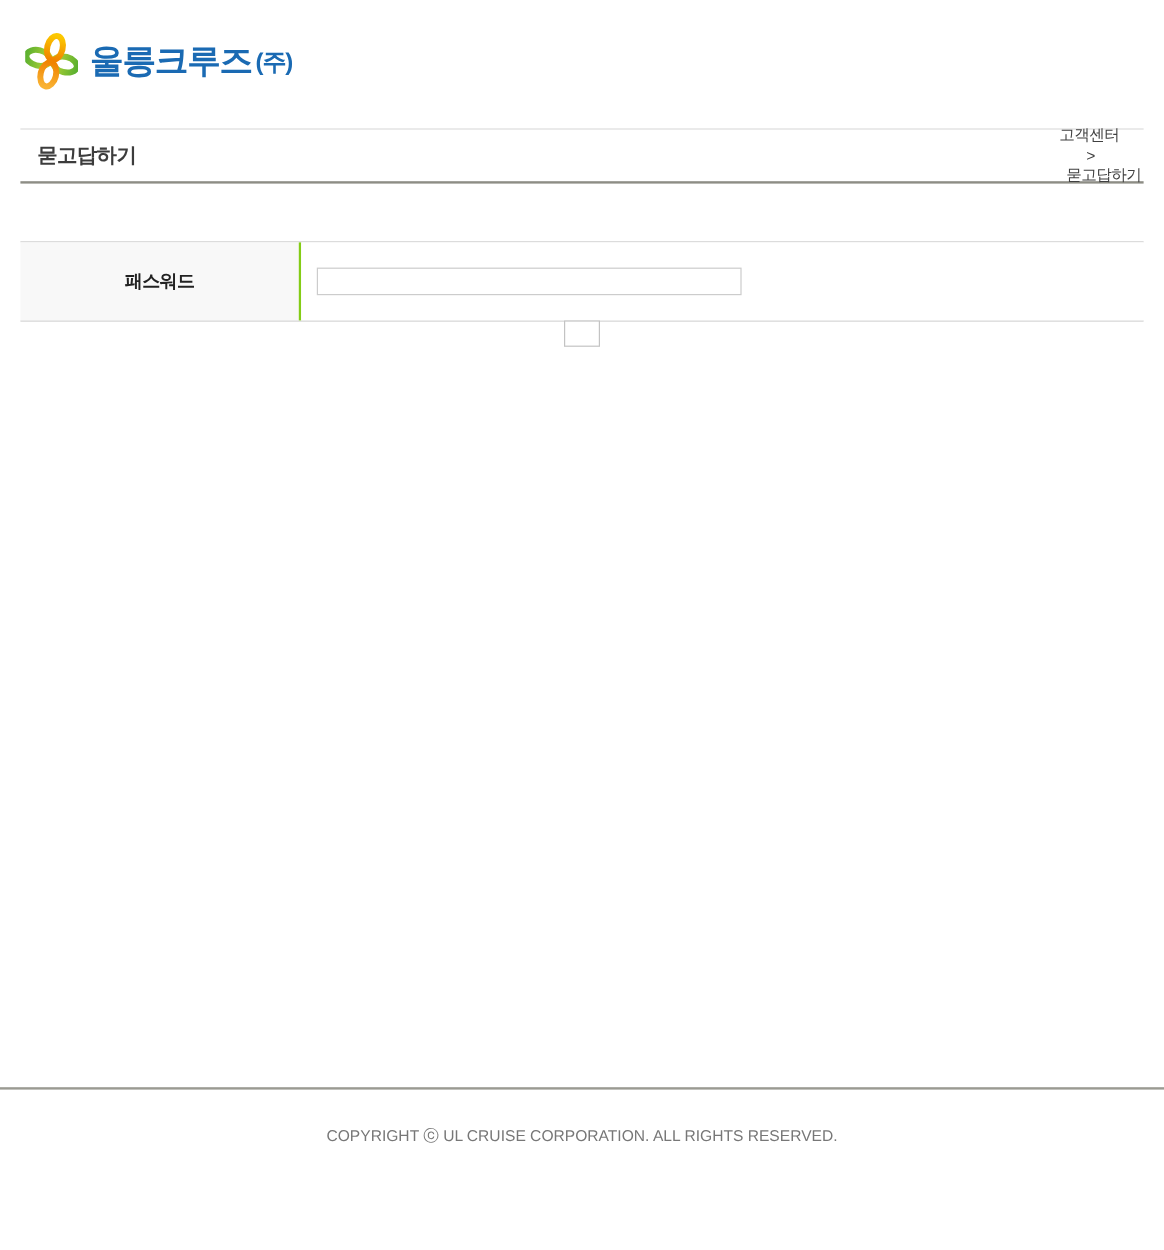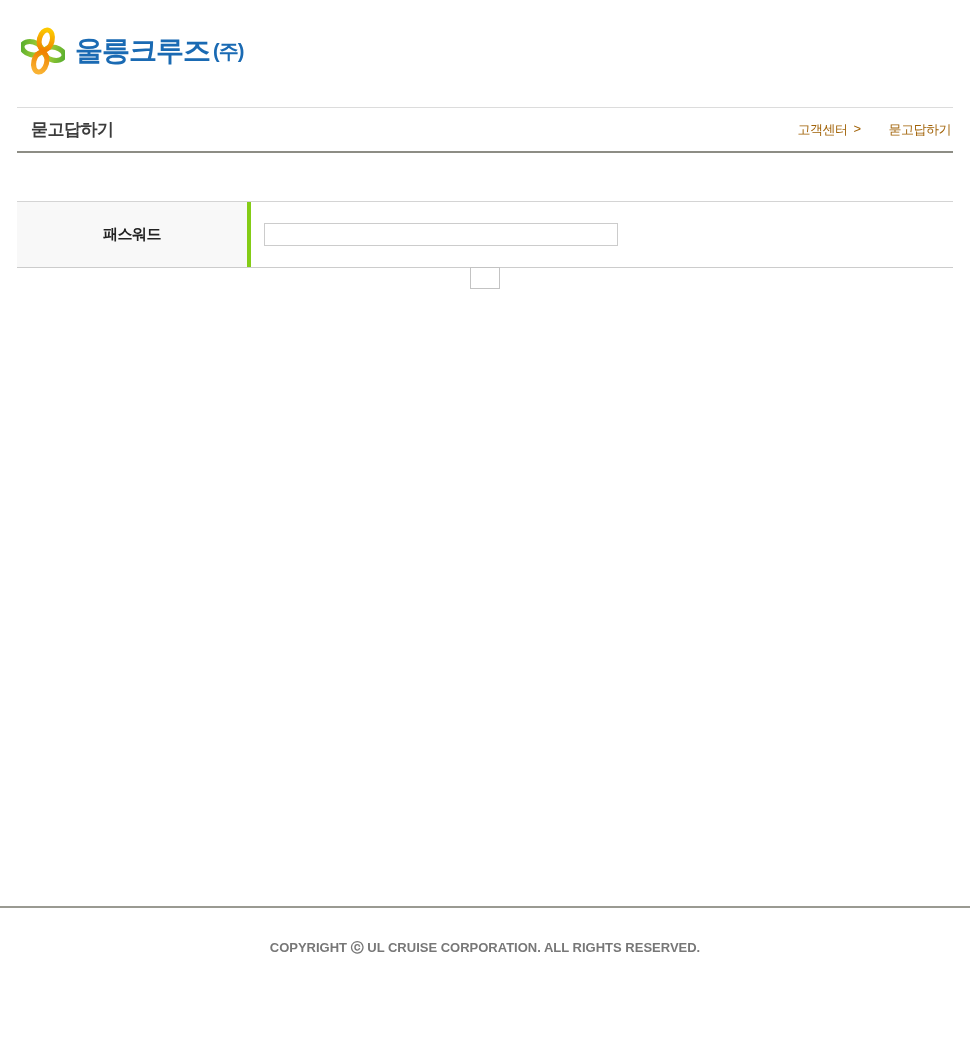--- a/index.html
+++ b/index.html
@@ -58,40 +58,42 @@
   }
   .page-title {
     font-size: 17px;
     font-weight: bold;
     color: #3c3c3c;
     padding-left: 12px;
     letter-spacing: -0.5px;
   }
   .breadcrumb {
     font-size: 13px;
-    color: #a16207;
-    display: flex;
+    color: #404040;
+    display: flex;
+    align-items: center;
     letter-spacing: -0.5px;
+    flex-direction: column;
   }
   .breadcrumb .crumb-parent { cursor: pointer; }
   .breadcrumb .crumb-sep { margin: 0 4px 0 6px; }
   .breadcrumb .crumb-current { margin-left: 24px; }
   
   .form-area { margin-top: 48px; }
   .form-table {
     width: 100%;
     border-top: 1px solid #d4d4d4;
     border-bottom: 1px solid #cccccc;
     display: flex;
   }
   .th-cell {
     width: 234px;
     height: 65px;
     background: #f8f8f8;
-    border-right: 4px solid #84cc16;
+    border-right: 2px solid #84cc16;
     display: flex;
     align-items: center;
     justify-content: center;
     font-size: 15px;
     font-weight: bold;
     color: #222222;
     letter-spacing: -0.5px;
     flex: 0 0 auto;
   }
   .td-cell {
@@ -134,21 +136,20 @@
     height: 132px;
   }
   .footer-inner {
     padding-top: 30px;
     text-align: center;
   }
   .copyright {
     font-size: 13px;
     color: #777777;
     letter-spacing: 0px;
-    font-weight: bold;
   }
 </style>
 </head>
 <body>
 
 <div class="container">
 
   <div class="header">
     <div class="logo">
       <svg class="logo-mark" viewBox="0 0 48 54" xmlns="http://www.w3.org/2000/svg">

